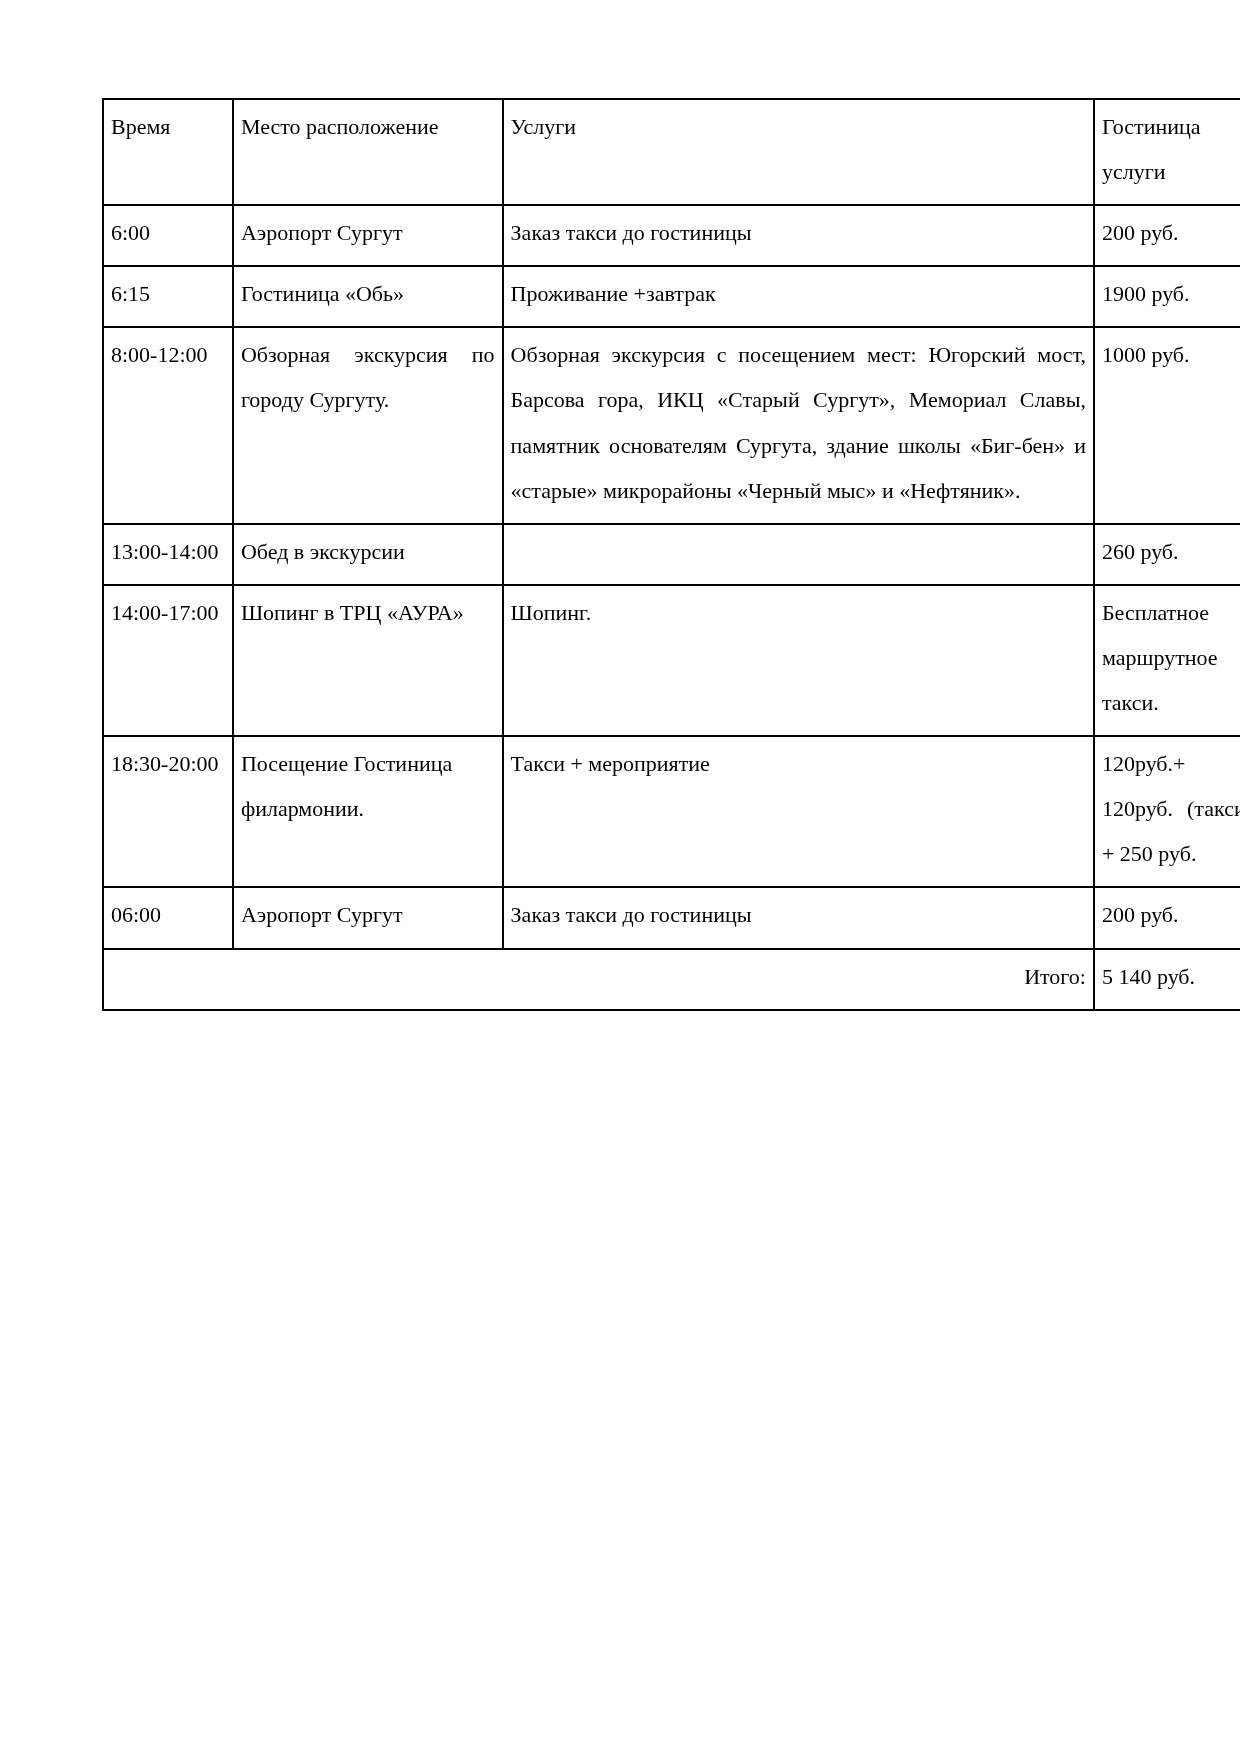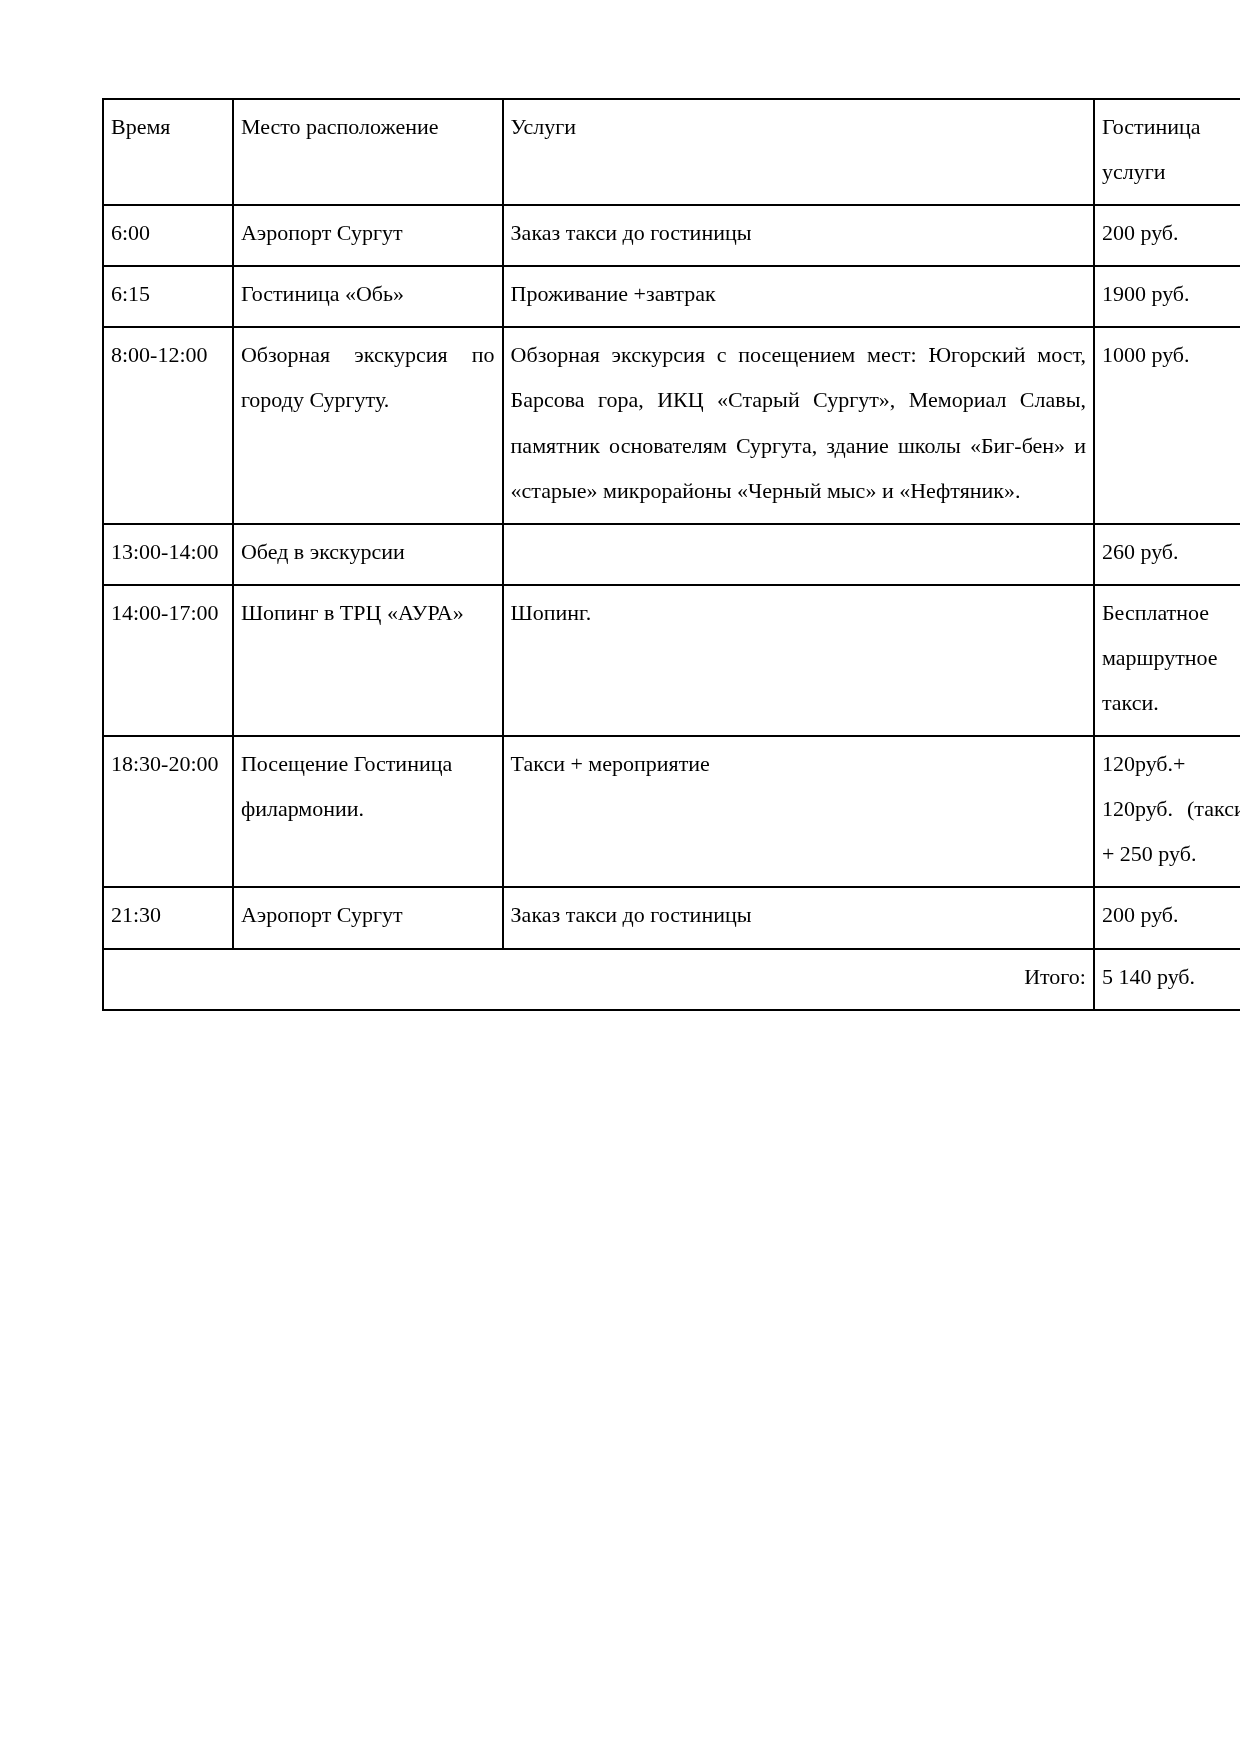--- a/index.html
+++ b/index.html
@@ -135,21 +135,21 @@
 
 
       <tr>
         <td class="cell-left">18:30-20:00</td>
         <td class="cell-left">Посещение Гостиница филармонии.</td>
         <td class="cell-left">Такси + мероприятие</td>
         <td class="cell-justify">120руб.+ 120руб. (такси) + 250 руб.</td>
       </tr>
 
       <tr>
-        <td class="cell-left">21:30</td>
+        <td class="cell-left">06:00</td>
         <td class="cell-left">Аэропорт Сургут</td>
         <td class="cell-left">Заказ такси до гостиницы</td>
         <td class="cell-left">200 руб.</td>
       </tr>
 
       <tr>
         <td class="footer-label" colspan="3">Итого:</td>
         <td class="footer-value nowrap">5 140 руб.</td>
       </tr>
     </tbody>

